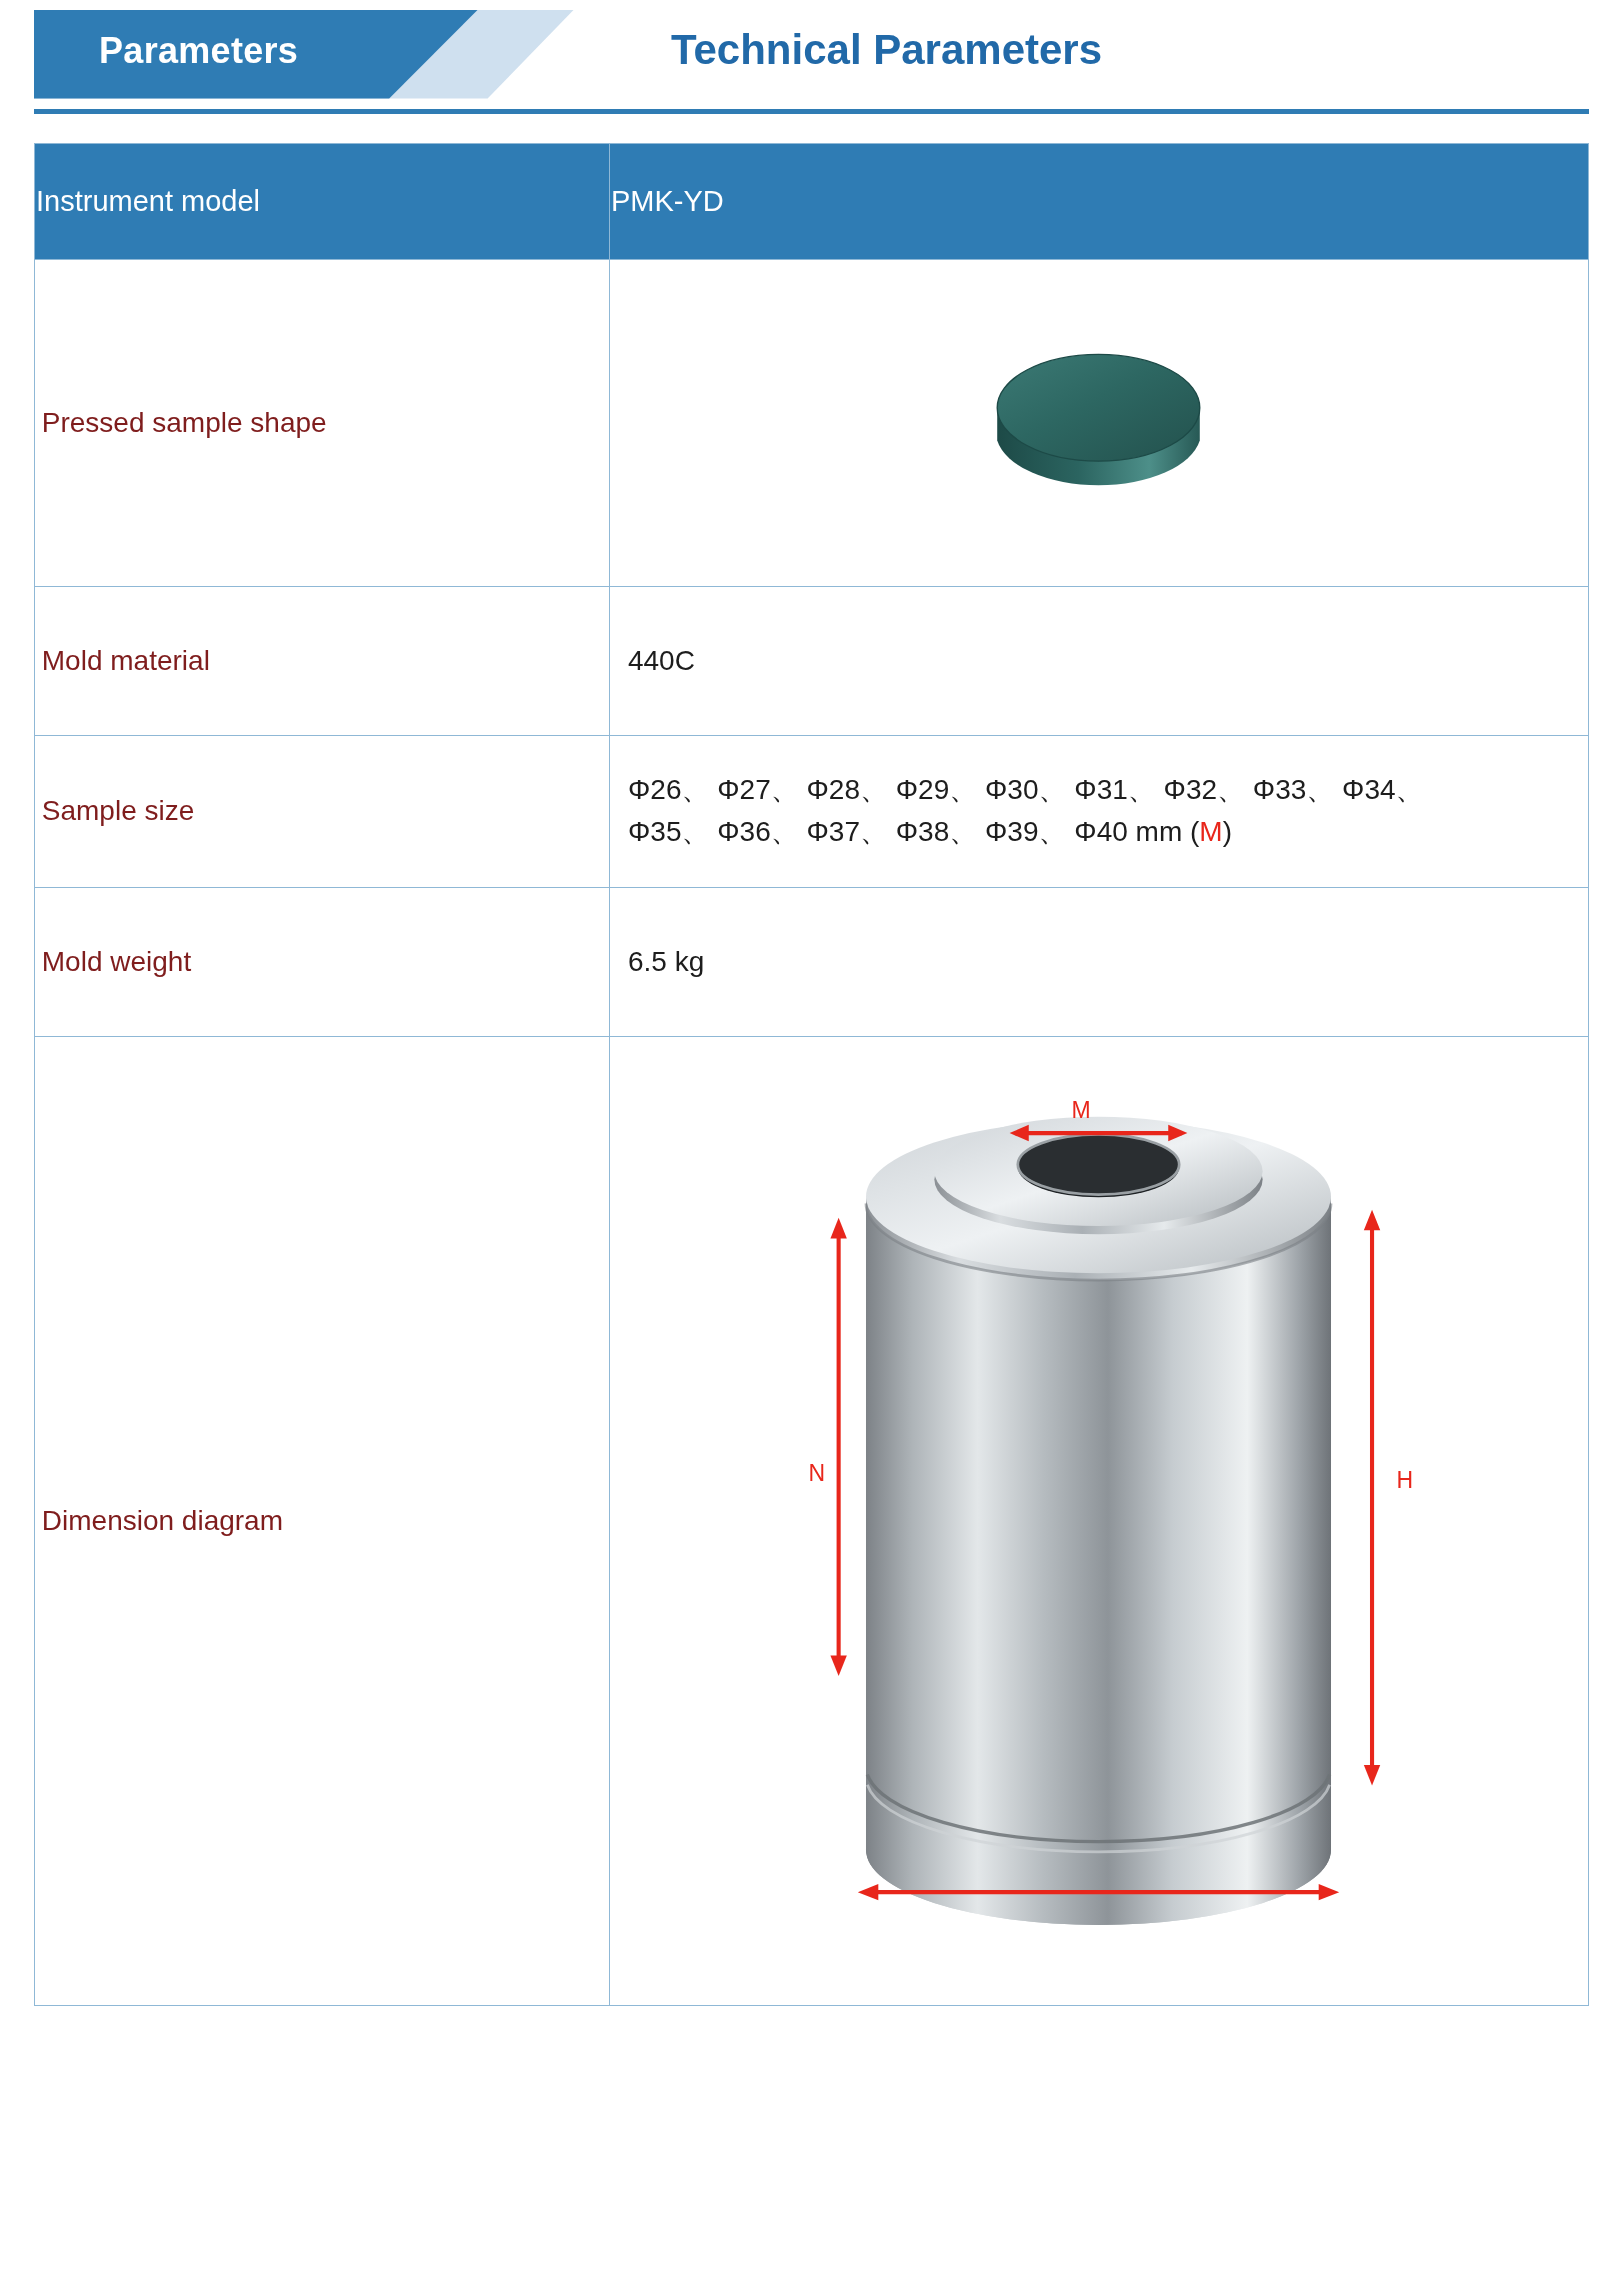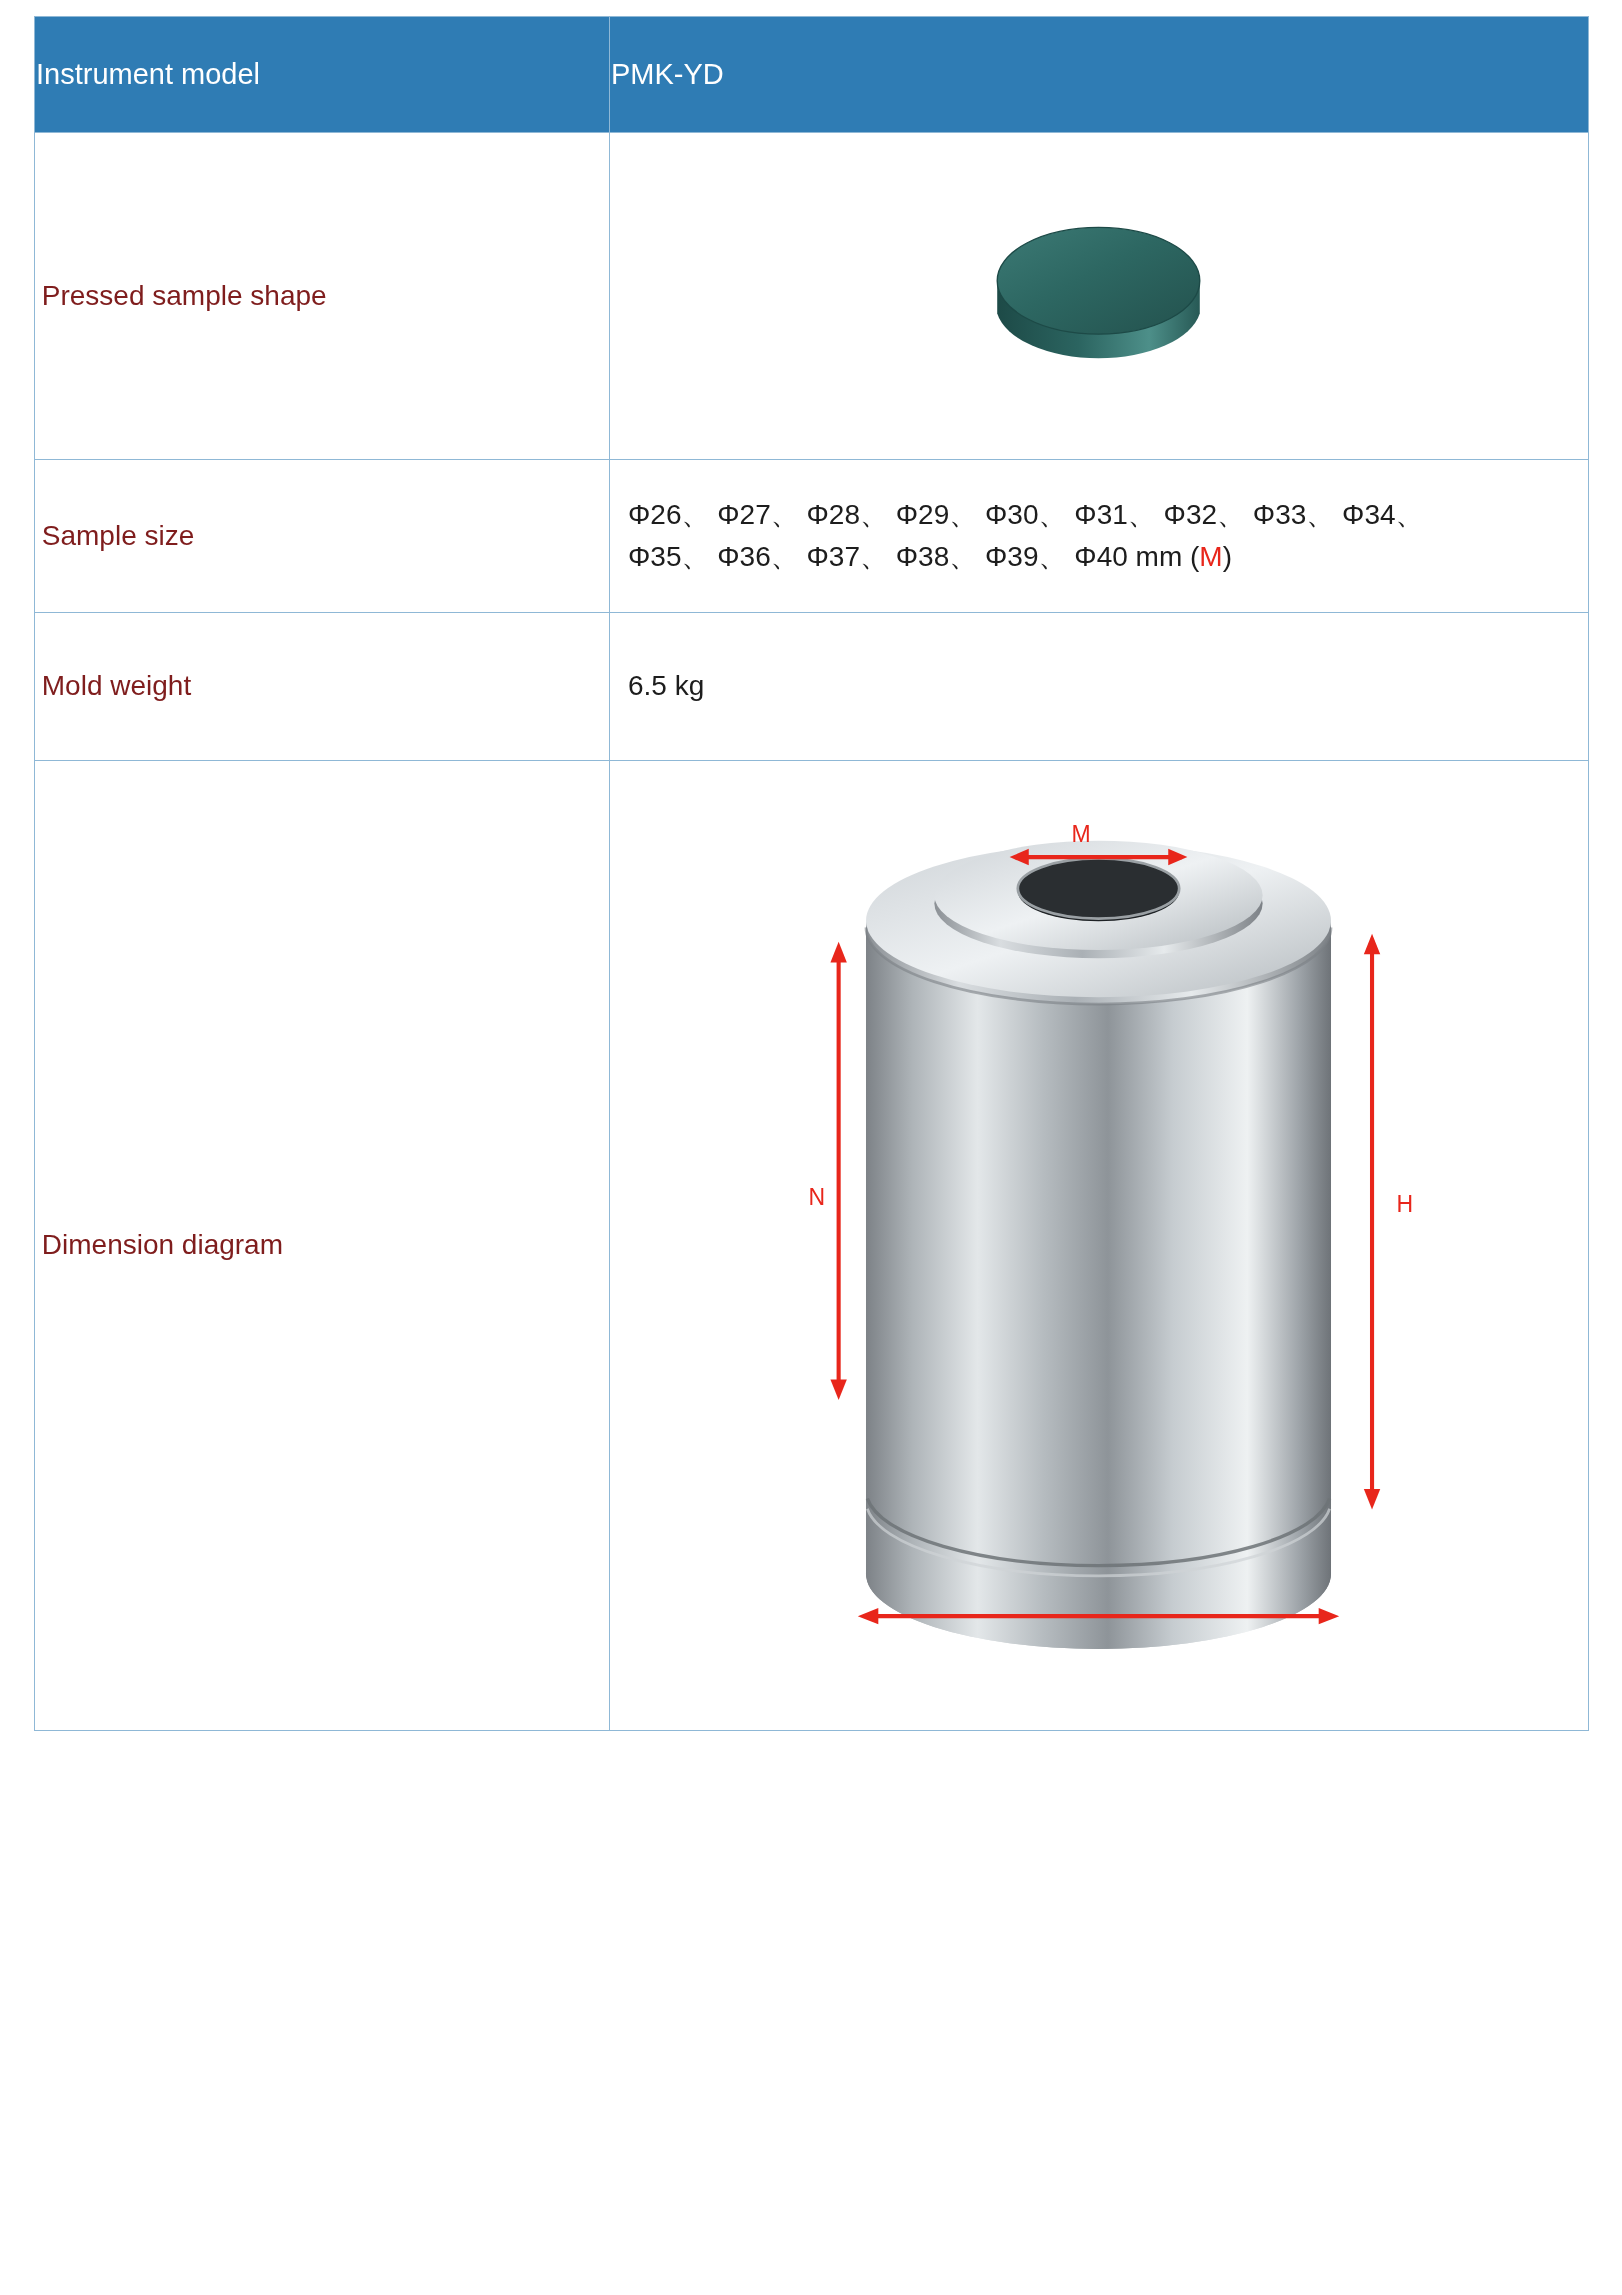--- a/index.html
+++ b/index.html
@@ -144,20 +144,27 @@
   }
   .dl-m { left: 383px; top: 20.5px; }
   .dl-n { left: 120px; top: 383px; }
   .dl-h { left: 708px; top: 390px; }
 </style>
 </head>
 <body>
 
 <div class="page">
 
+  <div class="header">
+    <div class="tab-pale"></div>
+    <div class="tab-dark"></div>
+    <div class="tab-label">Parameters</div>
+    <div class="header-title">Technical Parameters</div>
+    <div class="header-rule"></div>
+  </div>
 
   <table class="spec">
     <colgroup>
         <col class="c1">
         <col class="c2">
       </colgroup>
     <tbody>
 
       <tr class="hdr">
         <td>Instrument model</td>
@@ -183,20 +190,24 @@
                 </linearGradient>
               </defs>
               <path d="M12 112 L12 160 A150 78 0 0 0 308 160 L308 110 Z" fill="url(#sideg)"></path>
               <ellipse cx="160" cy="112" rx="148" ry="78" fill="url(#topg)"></ellipse>
               <ellipse cx="160" cy="112" rx="148" ry="78" fill="none" stroke="#1d4a47" stroke-width="2"></ellipse>
             </svg>
           </div>
         </td>
       </tr>
 
+      <tr class="row-std">
+        <td class="label-cell">Mold material</td>
+        <td class="value-cell">440C</td>
+      </tr>
 
 
       <tr class="row-two">
         <td class="label-cell">Sample size</td>
         <td class="value-cell">
           <span>Φ26、 Φ27、 Φ28、 Φ29、 Φ30、 Φ31、 Φ32、 Φ33、 Φ34、</span><br>
           <span>Φ35、 Φ36、 Φ37、 Φ38、 Φ39、 Φ40 mm (</span><span class="red">M</span><span>)</span>
         </td>
       </tr>
 

